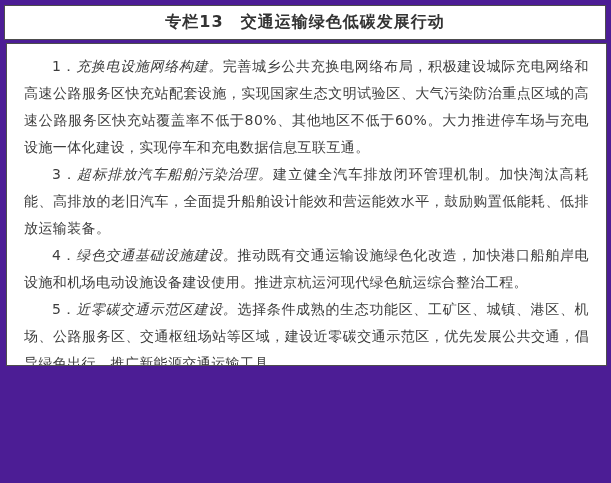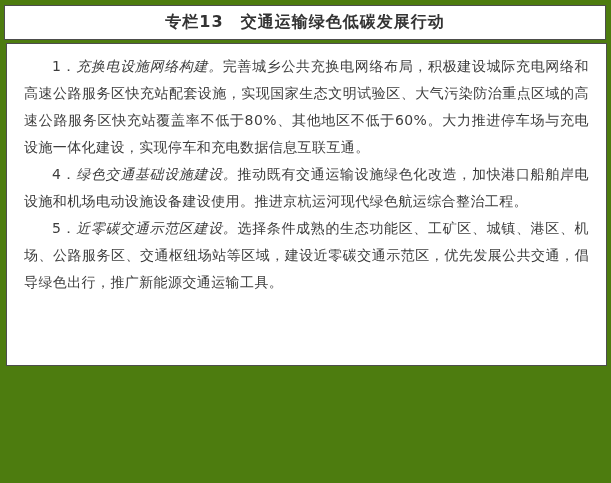--- a/index.html
+++ b/index.html
@@ -5,21 +5,21 @@
   html, body {
     margin: 0;
     padding: 0;
     background: #fdfdfd;
     font-family: "DejaVu Sans", "Liberation Sans", sans-serif;
   }
   .page {
     width: 611px;
     height: 483px;
     box-sizing: border-box;
-    background: #4d7c0f;
+    background: #4c1d95;
     padding: 5px 4px 5px 4px;
   }
   .title-box {
     box-sizing: border-box;
     margin: 0 1px 3px 0;
     height: 35px;
     border: 1px solid #4d4d4d;
     background: #ffffff;
     display: flex;
     align-items: center;
@@ -61,20 +61,21 @@
 
   <div class="title-box">
     <span class="title-text">专栏13　交通运输绿色低碳发展行动</span>
   </div>
 
   <div class="content-box">
 
     <p class="para"><span>1．</span><span class="lead">充换电设施网络构建。</span><span>完善城乡公共充换电网络布局，积极建设城际充电网络和高速公路服务区快充站配套设施，实现国家生态文明试验区、大气污染防治重点区域的高速公路服务区快充站覆盖率不低于80%、其他地区不低于60%。大力推进停车场与充电设施一体化建设，实现停车和充电数据信息互联互通。</span></p>
 
 
+    <p class="para"><span>3．</span><span class="lead">超标排放汽车船舶污染治理。</span><span>建立健全汽车排放闭环管理机制。加快淘汰高耗能、高排放的老旧汽车，全面提升船舶设计能效和营运能效水平，鼓励购置低能耗、低排放运输装备。</span></p>
 
     <p class="para"><span>4．</span><span class="lead">绿色交通基础设施建设。</span><span>推动既有交通运输设施绿色化改造，加快港口船舶岸电设施和机场电动设施设备建设使用。推进京杭运河现代绿色航运综合整治工程。</span></p>
 
     <p class="para"><span>5．</span><span class="lead">近零碳交通示范区建设。</span><span>选择条件成熟的生态功能区、工矿区、城镇、港区、机场、公路服务区、交通枢纽场站等区域，建设近零碳交通示范区，优先发展公共交通，倡导绿色出行，推广新能源交通运输工具。</span></p>
 
   </div>
 
 </div>
 
 </body></html>

